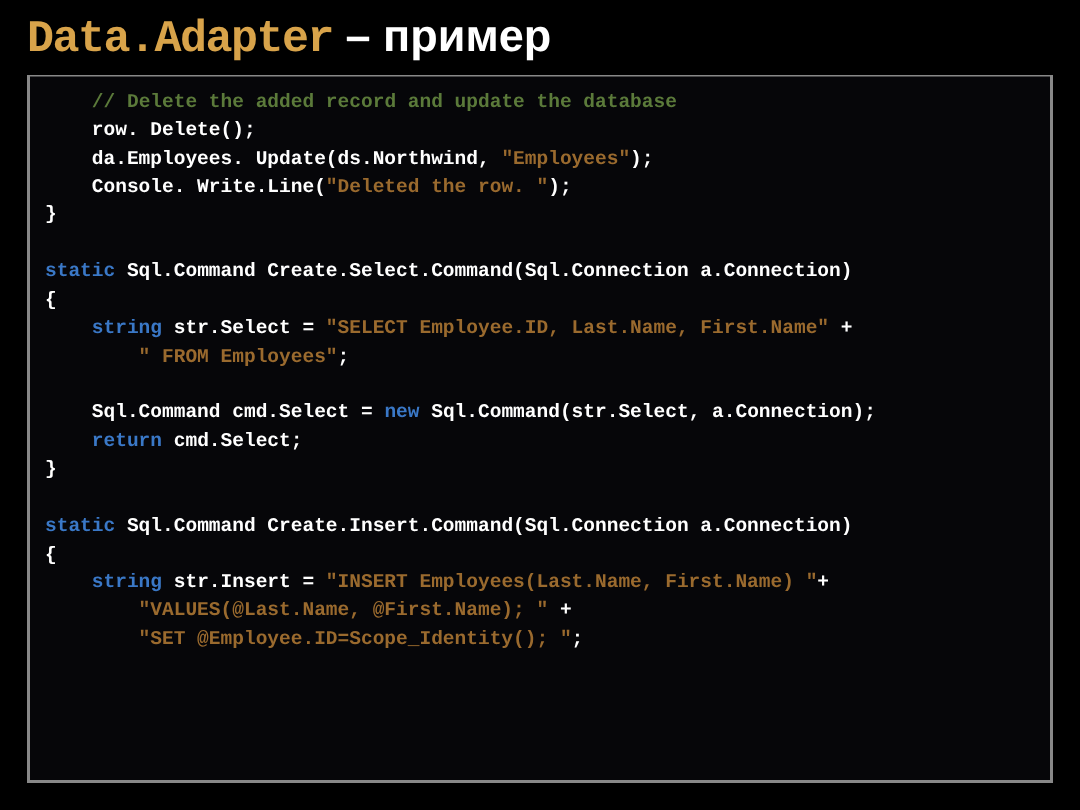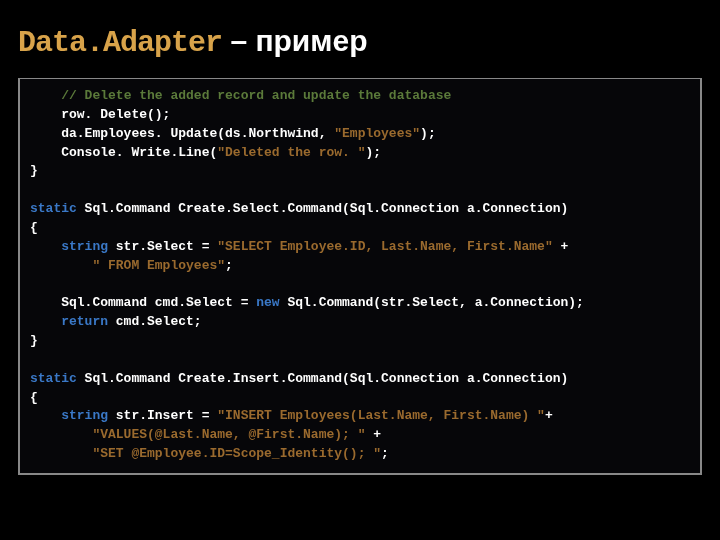--- a/index.html
+++ b/index.html
@@ -4,44 +4,44 @@
   <style>
     * { margin: 0; padding: 0; box-sizing: border-box; }
     body {
       width: 720px;
       height: 540px;
       background: #000;
       font-family: 'Courier New', monospace;
       overflow: hidden;
     }
     .title {
-      padding: 24px 18px 6px 18px;
+      padding: 8px 18px 6px 18px;
       font-size: 30px;
       font-weight: bold;
     }
     .title-mono {
       color: #d8a34a;
       font-family: 'Courier New', monospace;
       letter-spacing: -1px;
     }
     .title-dash {
       color: #fff;
       font-family: Arial, sans-serif;
     }
     .title-cyrillic {
       color: #fff;
       font-family: Arial, sans-serif;
     }
     .code-box {
-      margin: 12px 18px 10px 18px;
+      margin: 0 18px 10px 18px;
       border: 2px solid #888;
       border-top: 1px solid #888;
       background: rgba(20,20,30,0.3);
       padding: 8px 10px 4px 10px;
-      height: 397px;
+      height: 472px;
       position: relative;
     }
     .code {
       font-family: 'Courier New', monospace;
       font-size: 13px;
       font-weight: bold;
       color: #fff;
       line-height: 1.45;
       white-space: pre;
     }

